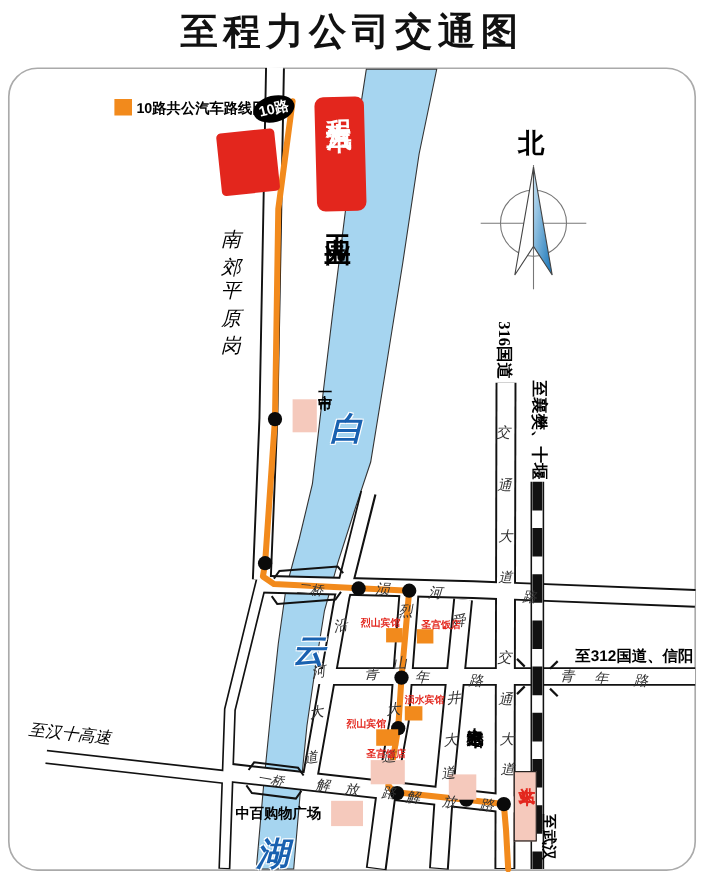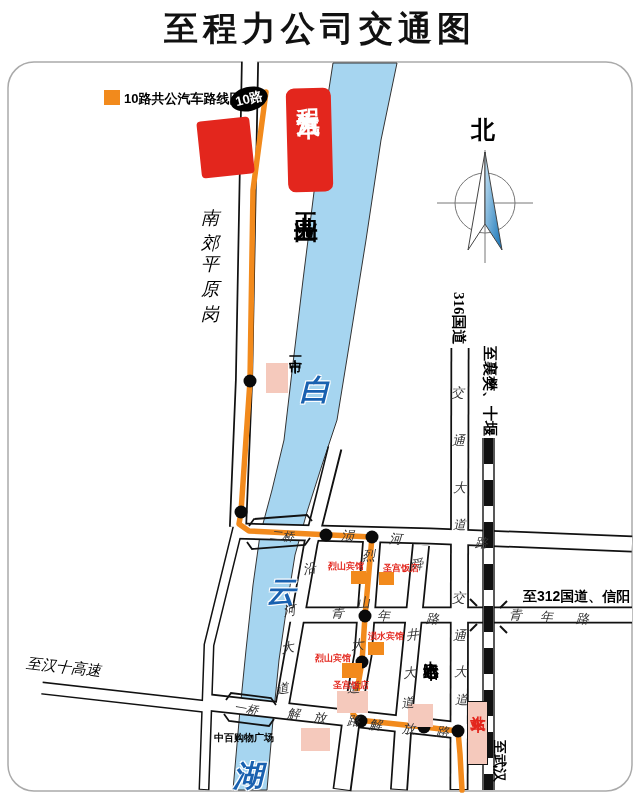--- a/index.html
+++ b/index.html
@@ -195,21 +195,21 @@
   <div class="sq orangesq" style="left:351px;top:571px;width:15px;height:13px;"></div>
   <div class="redsm" style="left:383px;top:562px;">圣宫饭店</div>
   <div class="sq orangesq" style="left:379px;top:572px;width:15px;height:13px;"></div>
   <div class="redsm" style="left:368px;top:630px;text-align:right;">涢水宾馆</div>
   <div class="sq orangesq" style="left:368px;top:642px;width:16px;height:13px;"></div>
   <div class="redsm" style="left:315px;top:652px;">烈山宾馆</div>
   <div class="sq orangesq" style="left:342px;top:663px;width:20px;height:15px;"></div>
   <div class="redsm" style="left:333px;top:679px;text-align:center;">圣宫饭店</div>
   <div class="sq pinksq" style="left:337px;top:691px;width:31px;height:22px;"></div>
 
-  <div class="abs" style="left:214px;top:731px;font-size:10px;font-weight:bold;z-index:7;white-space:nowrap;">中百购物广场</div>
+  <div class="abs" style="left:214px;top:731px;font-size:13px;font-weight:bold;z-index:7;white-space:nowrap;">中百购物广场</div>
   <div class="sq pinksq" style="left:301px;top:728px;width:29px;height:23px;"></div>
 
   <div class="sq pinksq" style="left:408px;top:704px;width:25px;height:23px;"></div>
   <div class="abs v" style="left:421px;top:649px;font-size:15px;font-weight:bold;letter-spacing:1px;z-index:7;">中心汽车站</div>
 
   <div class="abs" style="left:467px;top:701px;width:19px;height:62px;background:#F5C9BC;border:1.5px solid #111;
        display:flex;justify-content:center;z-index:7;">
     <span class="v" style="color:#e3261d;font-weight:bold;font-size:15px;margin-top:2px;">火车站</span>
   </div>
 

